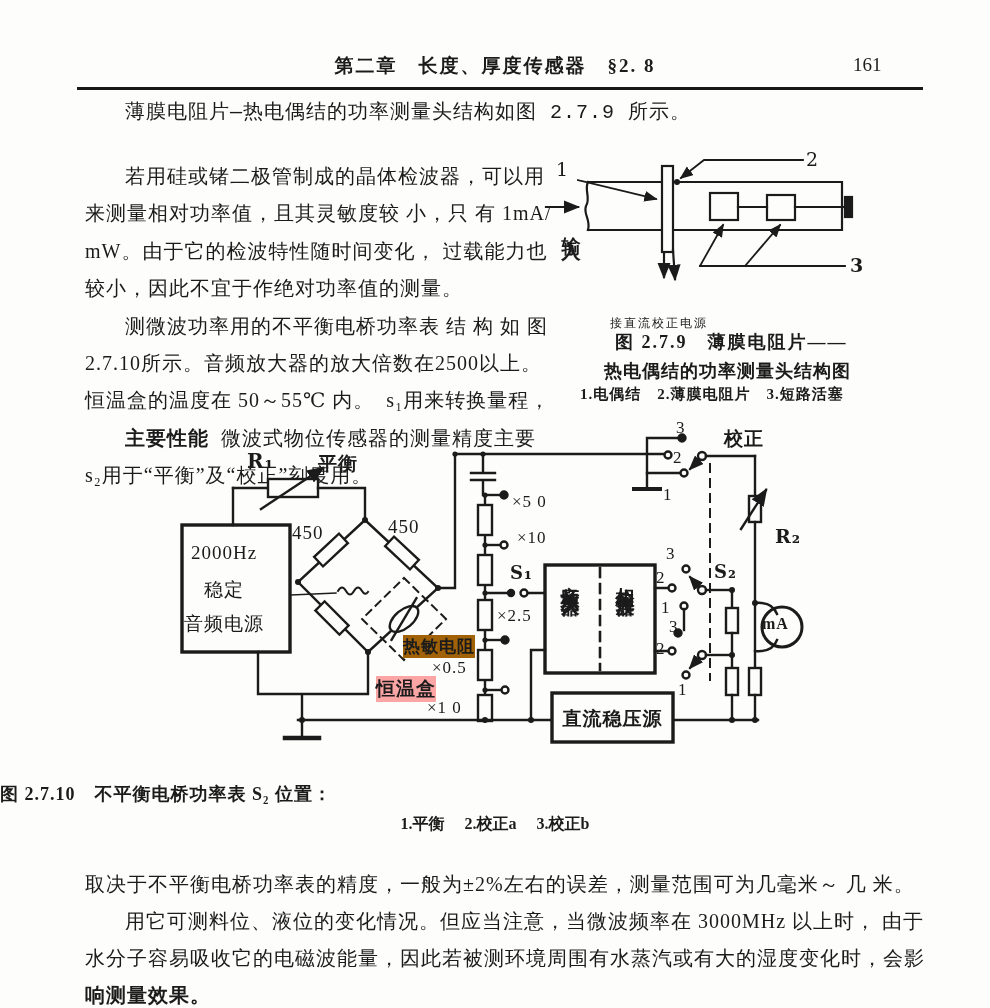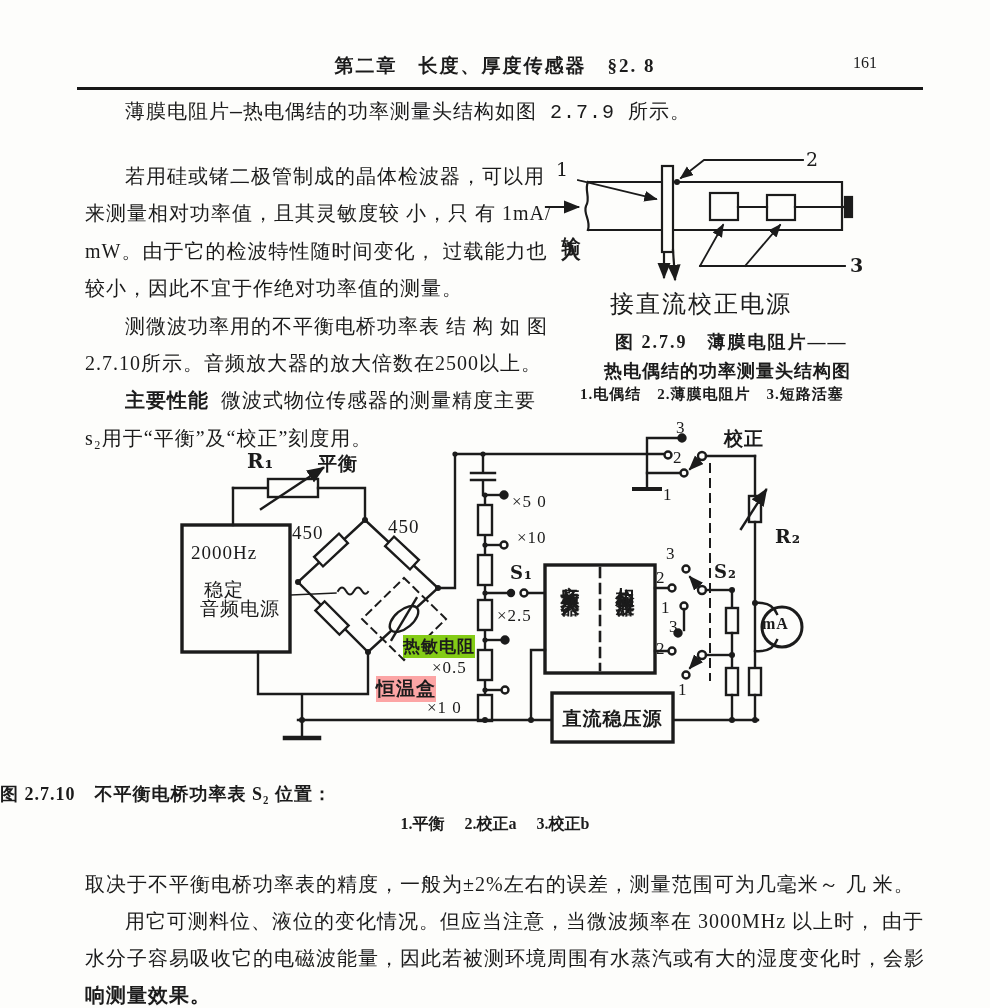--- a/index.html
+++ b/index.html
@@ -1,31 +1,31 @@
 <!DOCTYPE html>
 <html><head>
 <meta charset="utf-8">
 <style>
   html,body{margin:0;padding:0;background:#e8e8e4;}
   #page{position:relative;width:990px;height:1008px;background:#fdfdfb;overflow:hidden;
         font-family:"Liberation Serif","DejaVu Serif","DejaVu Sans",serif;color:#1b1b1b;}
   .abs{position:absolute;}
   .cn{letter-spacing:1px;white-space:pre;}
   #header-title{top:53px;left:0;right:0;text-align:center;font-size:19px;font-weight:600;letter-spacing:2px;}
-  #page-number{top:54px;left:853px;font-size:16px;}
+  #page-number{top:54px;left:853px;font-size:19px;}
   #header-rule{top:87px;left:77px;width:846px;height:3px;background:#181818;}
   #intro-line{top:101px;left:85px;width:800px;font-size:20px;line-height:24px;font-family:Liberation Mono, monospace;}
   .indent{padding-left:40px;}
   #left-column{top:158px;left:85px;width:486px;font-size:20px;line-height:37.4px;}
   .bold{font-weight:bold;}
   
   #fig279{top:140px;left:540px;width:450px;height:280px;}
   .fig-label{font-size:19px;font-family:"DejaVu Serif","DejaVu Sans",serif;}
   .vtext{writing-mode:vertical-rl;text-orientation:upright;letter-spacing:3px;}
-  #fig279-note{top:148px;left:70px;font-size:24px;letter-spacing:2px;position:absolute;}
+  #fig279-note{top:175px;left:70px;font-size:12px;letter-spacing:2px;position:absolute;}
   #fig279-cap1{top:190px;left:75px;font-size:18px;font-weight:600;letter-spacing:2px;position:absolute;}
   #fig279-cap2{top:219px;left:64px;font-size:18px;font-weight:600;letter-spacing:1px;position:absolute;}
   #fig279-cap3{top:245px;left:40px;font-size:15px;font-weight:600;letter-spacing:1px;position:absolute;white-space:pre;}
   
   #circuit{top:418px;left:0;width:990px;height:352px;}
   .clabel{position:absolute;font-size:19px;letter-spacing:1px;white-space:pre;}
   .small{font-size:17px;}
   .sub{font-family:"DejaVu Serif","DejaVu Sans",serif;font-weight:bold;}
   .osc-text{left:182px;width:84px;text-align:center;}
   #fig2710-cap{top:782px;left:0;right:0;text-align:left;font-size:18px;font-weight:600;letter-spacing:1px;}
@@ -44,20 +44,21 @@
 
   <div id="intro-line" class="abs cn indent">薄膜电阻片—热电偶结的功率测量头结构如图 2.7.9 所示。</div>
 
   <div id="left-column" class="abs">
     <div class="cn indent">若用硅或锗二极管制成的晶体检波器，可以用</div>
     <div class="cn">来测量相对功率值，且其灵敏度较 小，只 有 1mA/</div>
     <div class="cn">mW。由于它的检波特性随时间变化， 过载能力也</div>
     <div class="cn">较小，因此不宜于作绝对功率值的测量。</div>
     <div class="cn indent">测微波功率用的不平衡电桥功率表 结 构 如 图</div>
     <div class="cn">2.7.10所示。音频放大器的放大倍数在2500以上。</div>
+    <div class="cn">恒温盒的温度在 50～55℃ 内。  s₁用来转换量程，</div>
     <div class="cn indent"><span class="bold">主要性能</span><span>  微波式物位传感器的测量精度主要</span></div>
     <div class="cn">s₂用于“平衡”及“校正”刻度用。</div>
   </div>
 
   <div id="fig279" class="abs">
     <svg width="450" height="155" viewBox="0 0 450 155">
       <defs>
         <marker id="arr" markerWidth="9" markerHeight="8" refX="6.5" refY="3" orient="auto">
           <path d="M0,0 L7.5,3 L0,6 z" fill="#1b1b1b"></path>
         </marker>
@@ -223,22 +224,22 @@
         </g>
       </g>
     </svg>
 
     <div class="clabel sub" style="left:247px;top:31px;font-size:20px;">R₁</div>
     <div class="clabel" style="left:318px;top:33px;font-weight:600;font-family:Liberation Serif, serif;">平衡</div>
     <div class="clabel" style="left:292px;top:104px;">450</div>
     <div class="clabel" style="left:388px;top:98px;">450</div>
     <div class="clabel osc-text" style="top:124px;">2000Hz</div>
     <div class="clabel osc-text" style="top:159px;">稳定</div>
-    <div class="clabel osc-text" style="top:178px;margin-left:16px;">音频电源</div>
-    <div class="clabel small" style="left:403px;top:217px;font-weight:600;background:#84cc16;">热敏电阻</div>
+    <div class="clabel osc-text" style="top:193px;">音频电源</div>
+    <div class="clabel small" style="left:403px;top:217px;font-weight:600;background:#a16207;">热敏电阻</div>
     <div class="clabel" style="left:376px;top:258px;font-weight:600;background:#fca5a5;">恒温盒</div>
     <div class="clabel small" style="left:512px;top:74px;">×5 0</div>
     <div class="clabel small" style="left:517px;top:110px;">×10</div>
     <div class="clabel sub" style="left:510px;top:144px;font-size:18px;">S₁</div>
     <div class="clabel small" style="left:497px;top:188px;">×2.5</div>
     <div class="clabel small" style="left:432px;top:240px;">×0.5</div>
     <div class="clabel small" style="left:427px;top:280px;">×1 0</div>
     <div class="abs vtext" style="left:557px;top:153px;font-size:19px;font-weight:600;height:100px;">音频放大器</div>
     <div class="abs vtext" style="left:612px;top:153px;font-size:19px;font-weight:600;height:100px;">相位检波器</div>
     <div class="clabel" style="left:552px;top:288px;width:121px;text-align:center;font-weight:600;">直流稳压源</div>

